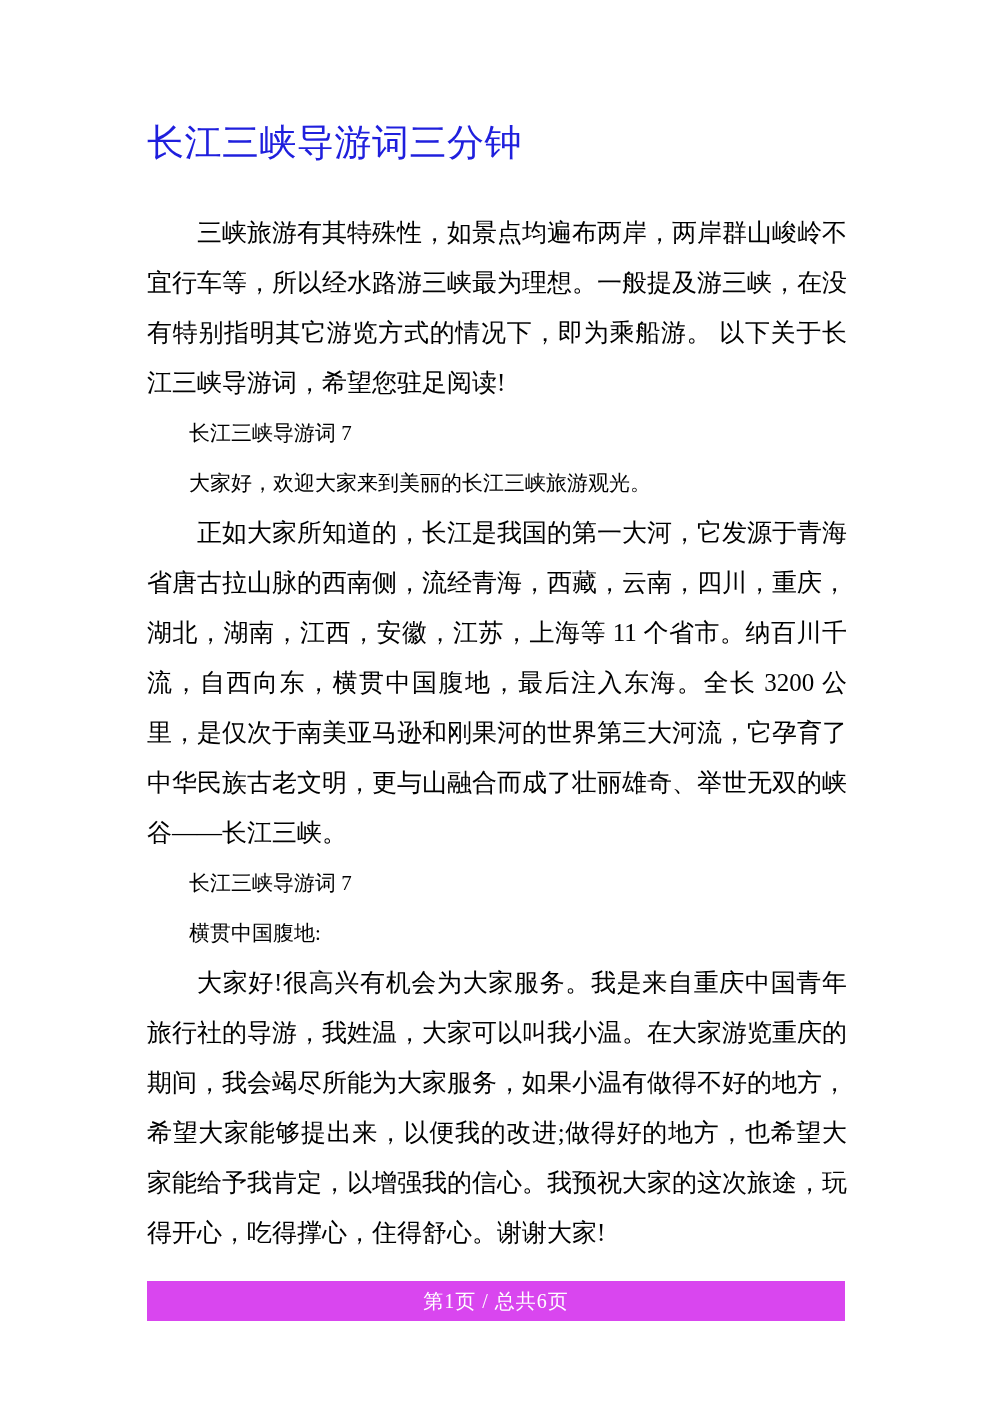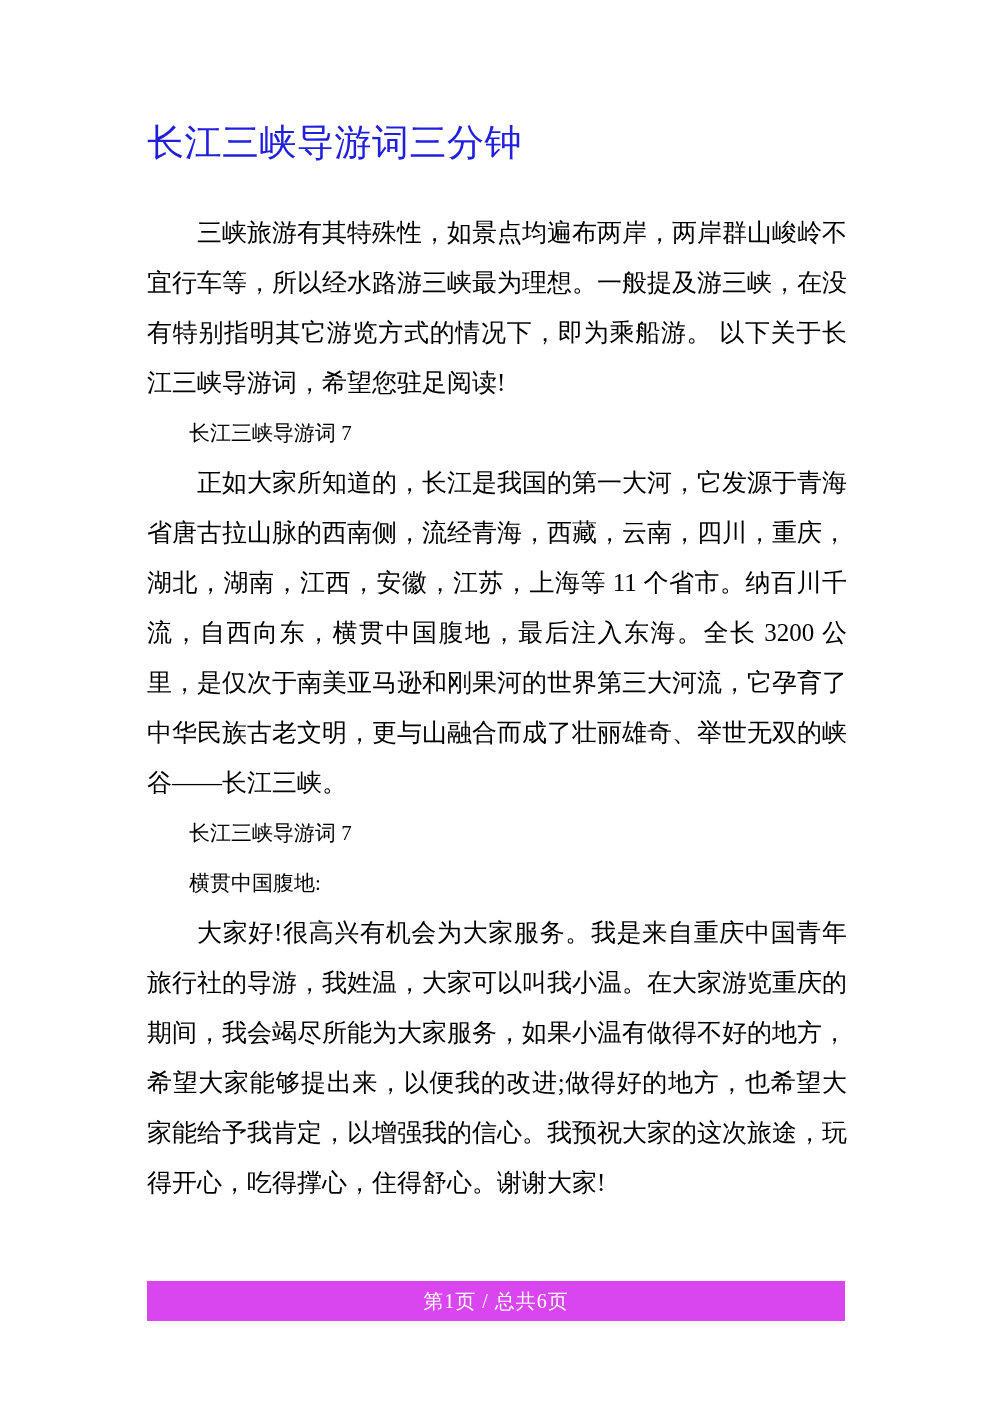--- a/index.html
+++ b/index.html
@@ -95,20 +95,21 @@
 <div class="page">
 
   <div class="doc-title">长江三峡导游词三分钟</div>
 
   <div class="body-block">
 
     <p class="para">三峡旅游有其特殊性，如景点均遍布两岸，两岸群山峻岭不宜行车等，所以经水路游三峡最为理想。一般提及游三峡，在没有特别指明其它游览方式的情况下，即为乘船游。 以下关于长江三峡导游词，希望您驻足阅读!</p>
 
     <p class="sub">长江三峡导游词 7</p>
 
+    <p class="sub">大家好，欢迎大家来到美丽的长江三峡旅游观光。</p>
 
     <p class="para">正如大家所知道的，长江是我国的第一大河，它发源于青海省唐古拉山脉的西南侧，流经青海，西藏，云南，四川，重庆，湖北，湖南，江西，安徽，江苏，上海等 11 个省市。纳百川千流，自西向东，横贯中国腹地，最后注入东海。全长 3200 公里，是仅次于南美亚马逊和刚果河的世界第三大河流，它孕育了中华民族古老文明，更与山融合而成了壮丽雄奇、举世无双的峡谷——长江三峡。</p>
 
     <p class="sub">长江三峡导游词 7</p>
 
     <p class="sub">横贯中国腹地:</p>
 
     <p class="para">大家好!很高兴有机会为大家服务。我是来自重庆中国青年旅行社的导游，我姓温，大家可以叫我小温。在大家游览重庆的期间，我会竭尽所能为大家服务，如果小温有做得不好的地方，希望大家能够提出来，以便我的改进;做得好的地方，也希望大家能给予我肯定，以增强我的信心。我预祝大家的这次旅途，玩得开心，吃得撑心，住得舒心。谢谢大家!</p>
 
   </div>

